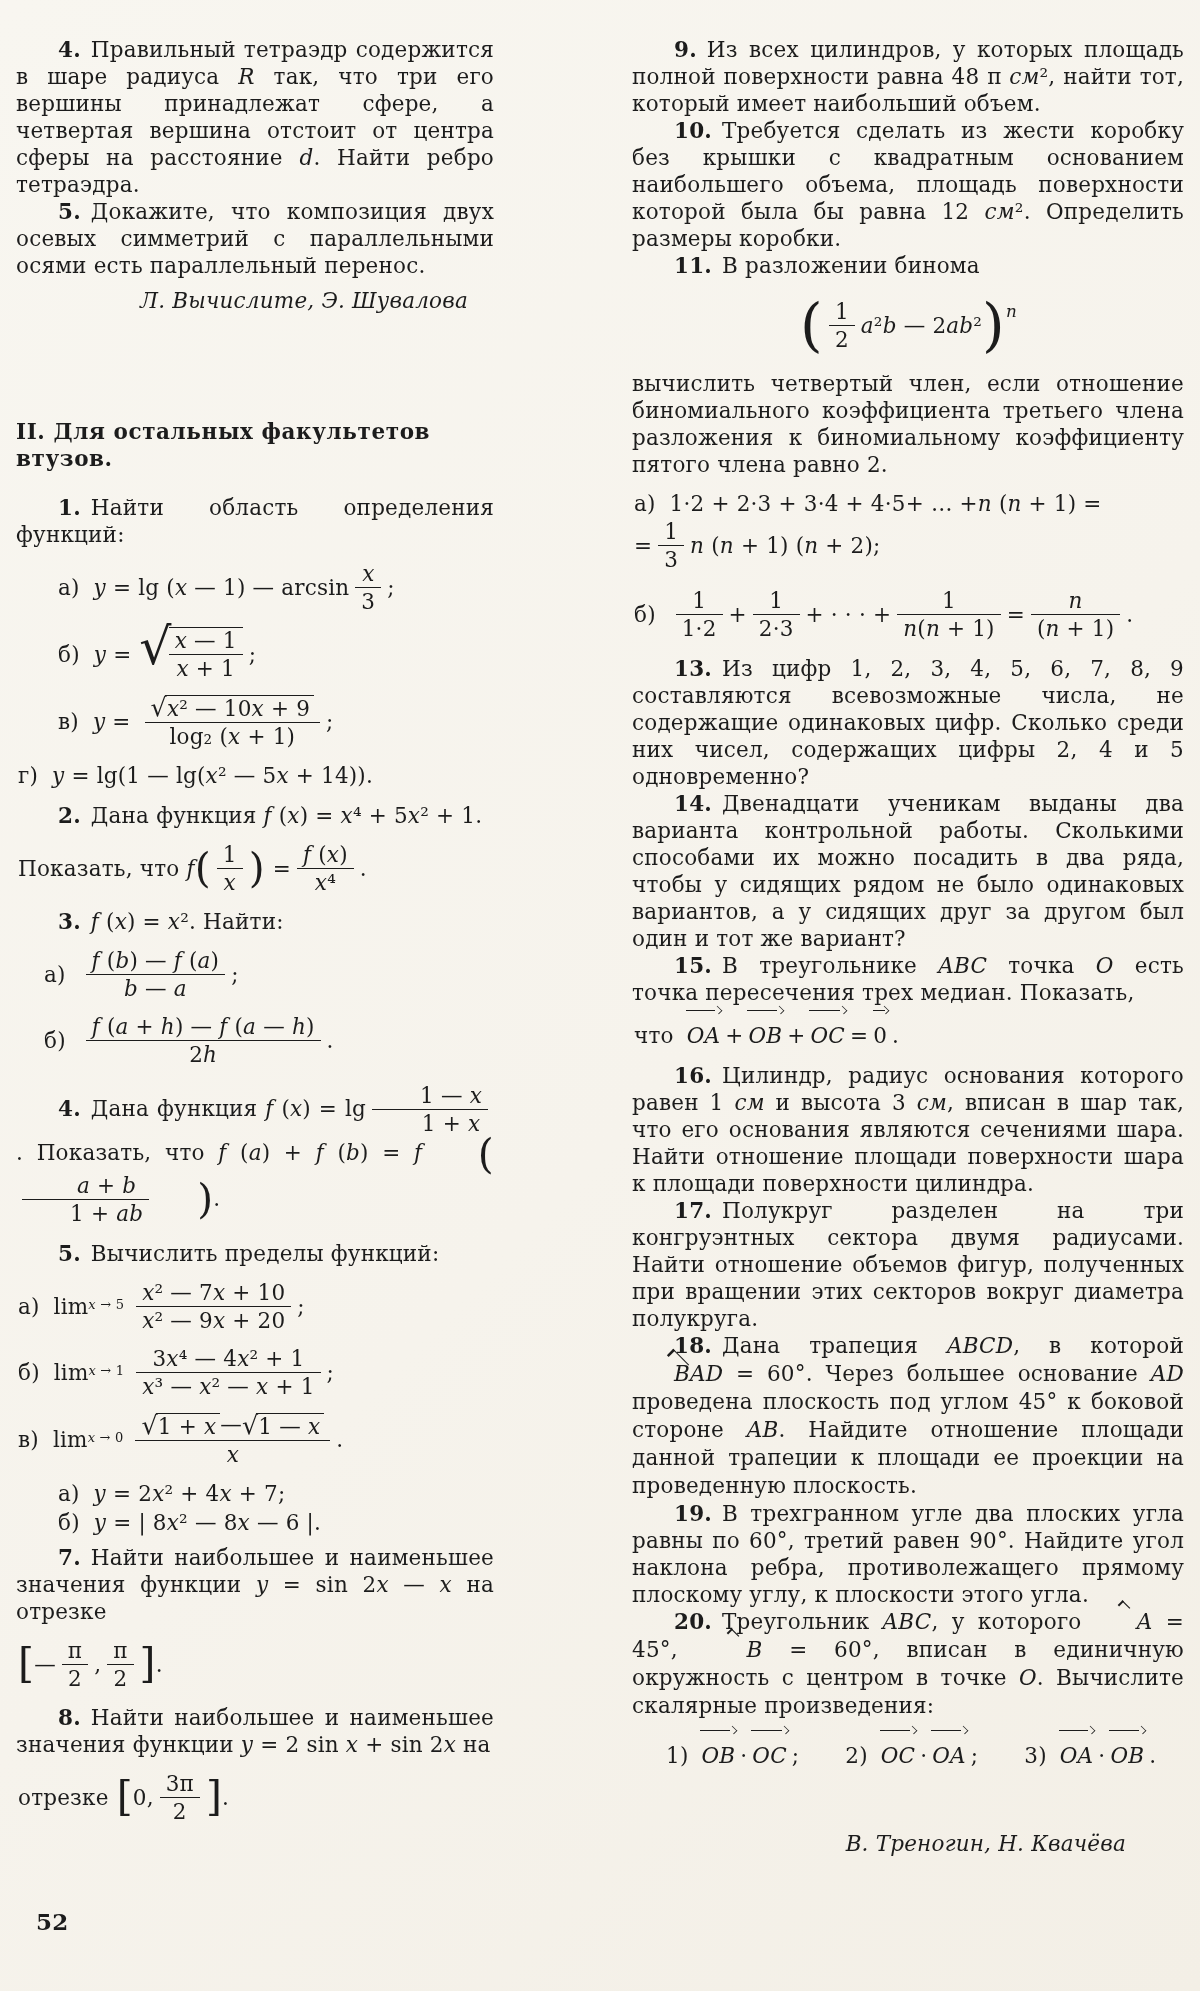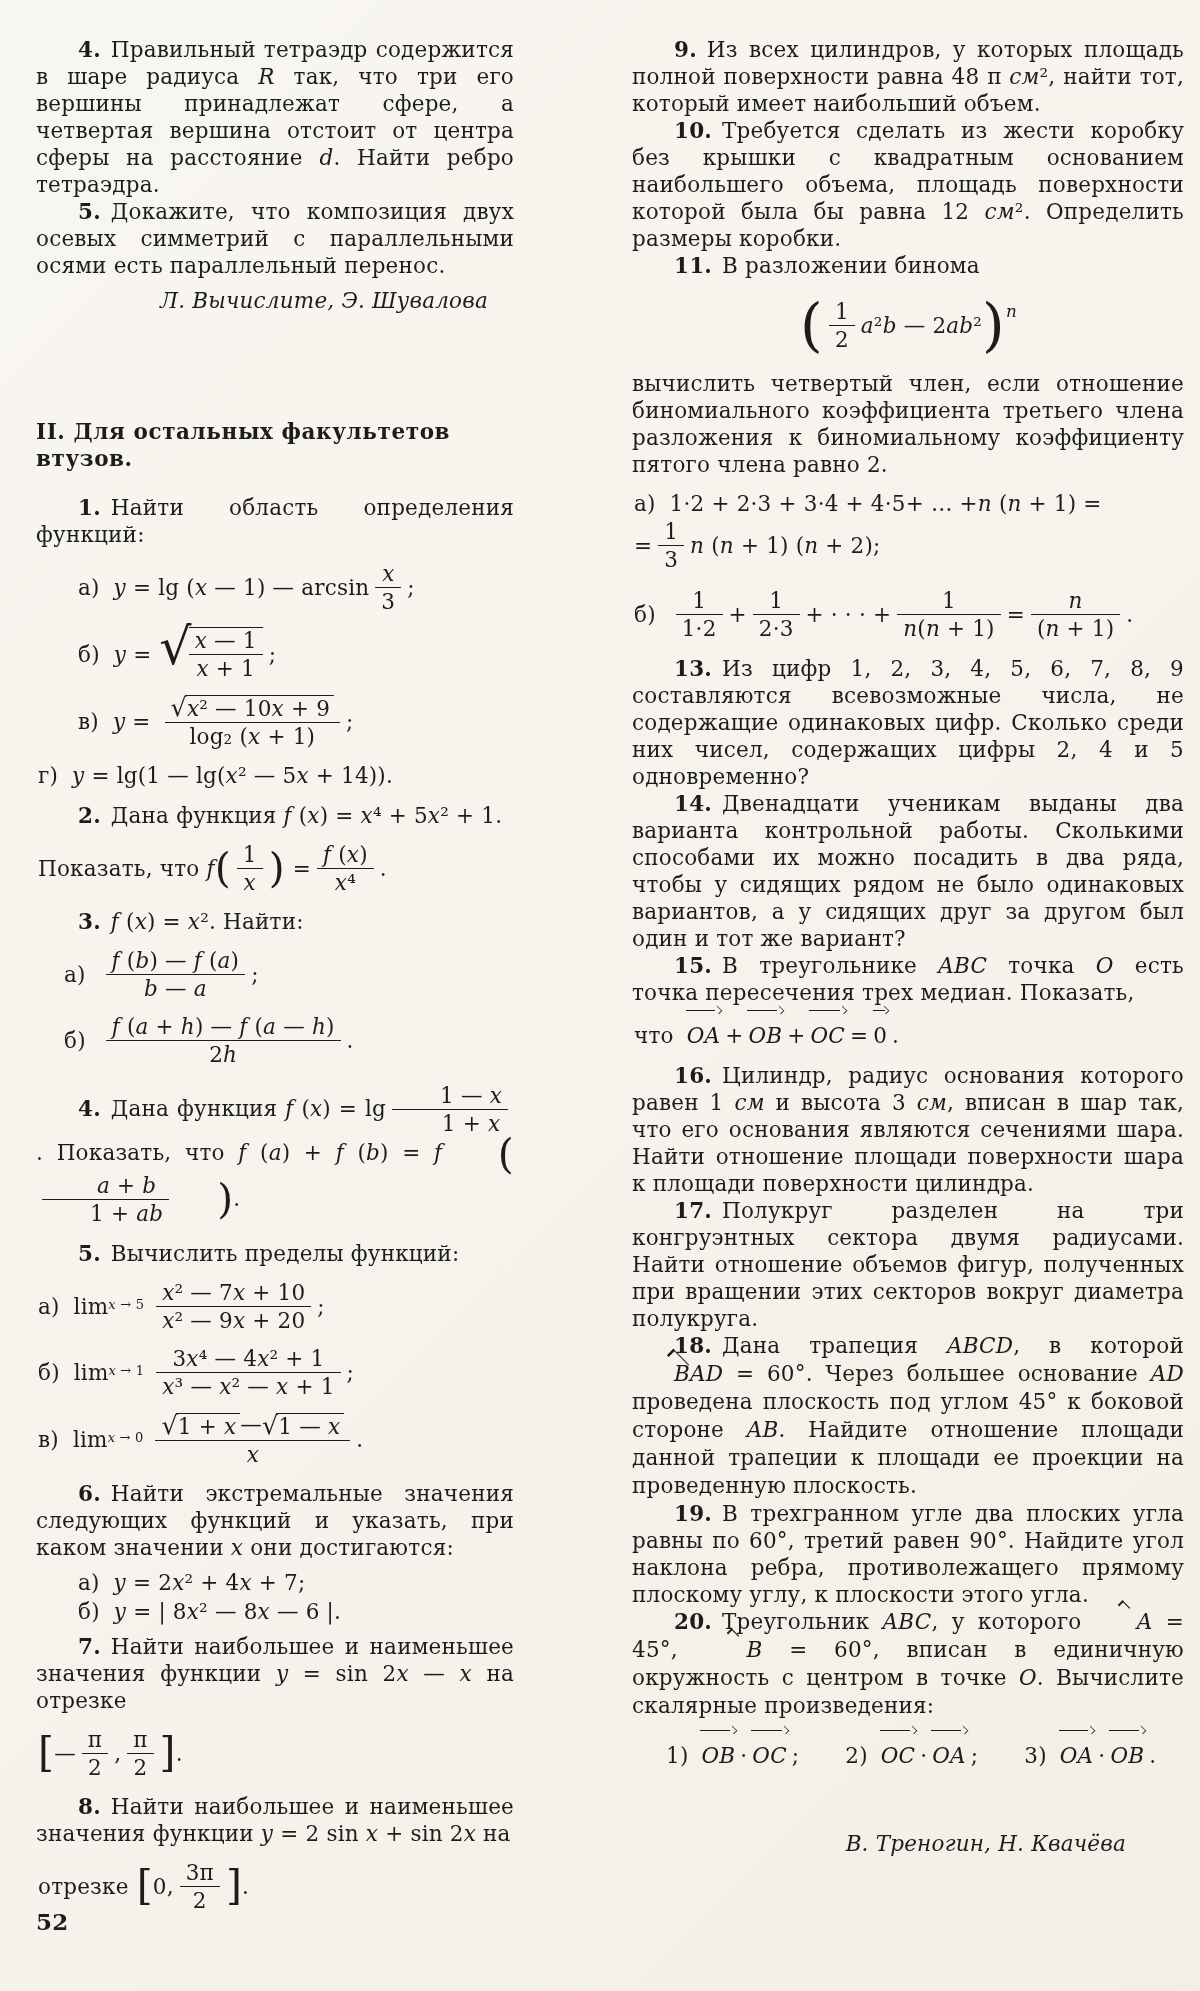--- a/index.html
+++ b/index.html
@@ -8,21 +8,21 @@
     width:1200px;height:1991px;
     background:linear-gradient(135deg,#f8f6f0 0%,#f6f3ec 55%,#f3efe6 100%);
     color:#1c1c1c;
     font-family:"DejaVu Serif","Liberation Serif",serif;
     font-size:21.5px;line-height:27px;
     letter-spacing:0.2px;
     overflow:hidden;
   }
   i{font-style:italic;}
   .col{position:absolute;top:36px;}
-  #colL{left:36px;width:478px;}
+  #colL{left:16px;width:478px;}
   #colR{left:632px;width:552px;}
   p{margin:0;text-align:justify;}
   p.ind{text-indent:42px;}
   .pn{font-weight:bold;margin-right:10px;}
   .byline{text-align:right;font-style:italic;margin-top:8px;padding-right:26px;}
   .heading{font-weight:bold;margin:104px 0 22px 0;text-align:left;letter-spacing:0.6px;}
   .subhead{margin-top:14px;}
   
   .disp{display:flex;align-items:center;text-align:left;padding-left:42px;margin:13px 0;}
   .disp.flush{padding-left:2px;}
@@ -202,21 +202,20 @@
             <span class="rad">1 + <i>x</i></span>
           </span><span>—</span><span class="rt">
             <span class="rs">√</span>
             <span class="rad">1 — <i>x</i></span>
           </span></span>
       <span class="d"><i>x</i></span>
     </span>
     <span class="seg">.</span>
   </div>
 
-  <p class="ind"><b class="pn">6.</b><span>Найти экстремальные значения следующих функций и указать, при каком значении <i>x</i> они достигаются:</span></p>
 
   <div class="disp" style="margin:8px 0 2px;">
     <span class="lbl">а)</span>
     <span class="seg"><i>y</i> = 2<i>x</i>² + 4<i>x</i> + 7;</span>
   </div>
   <div class="disp" style="margin:2px 0 8px;">
     <span class="lbl">б)</span>
     <span class="seg"><i>y</i> = | 8<i>x</i>² — 8<i>x</i> — 6 |.</span>
   </div>
 

